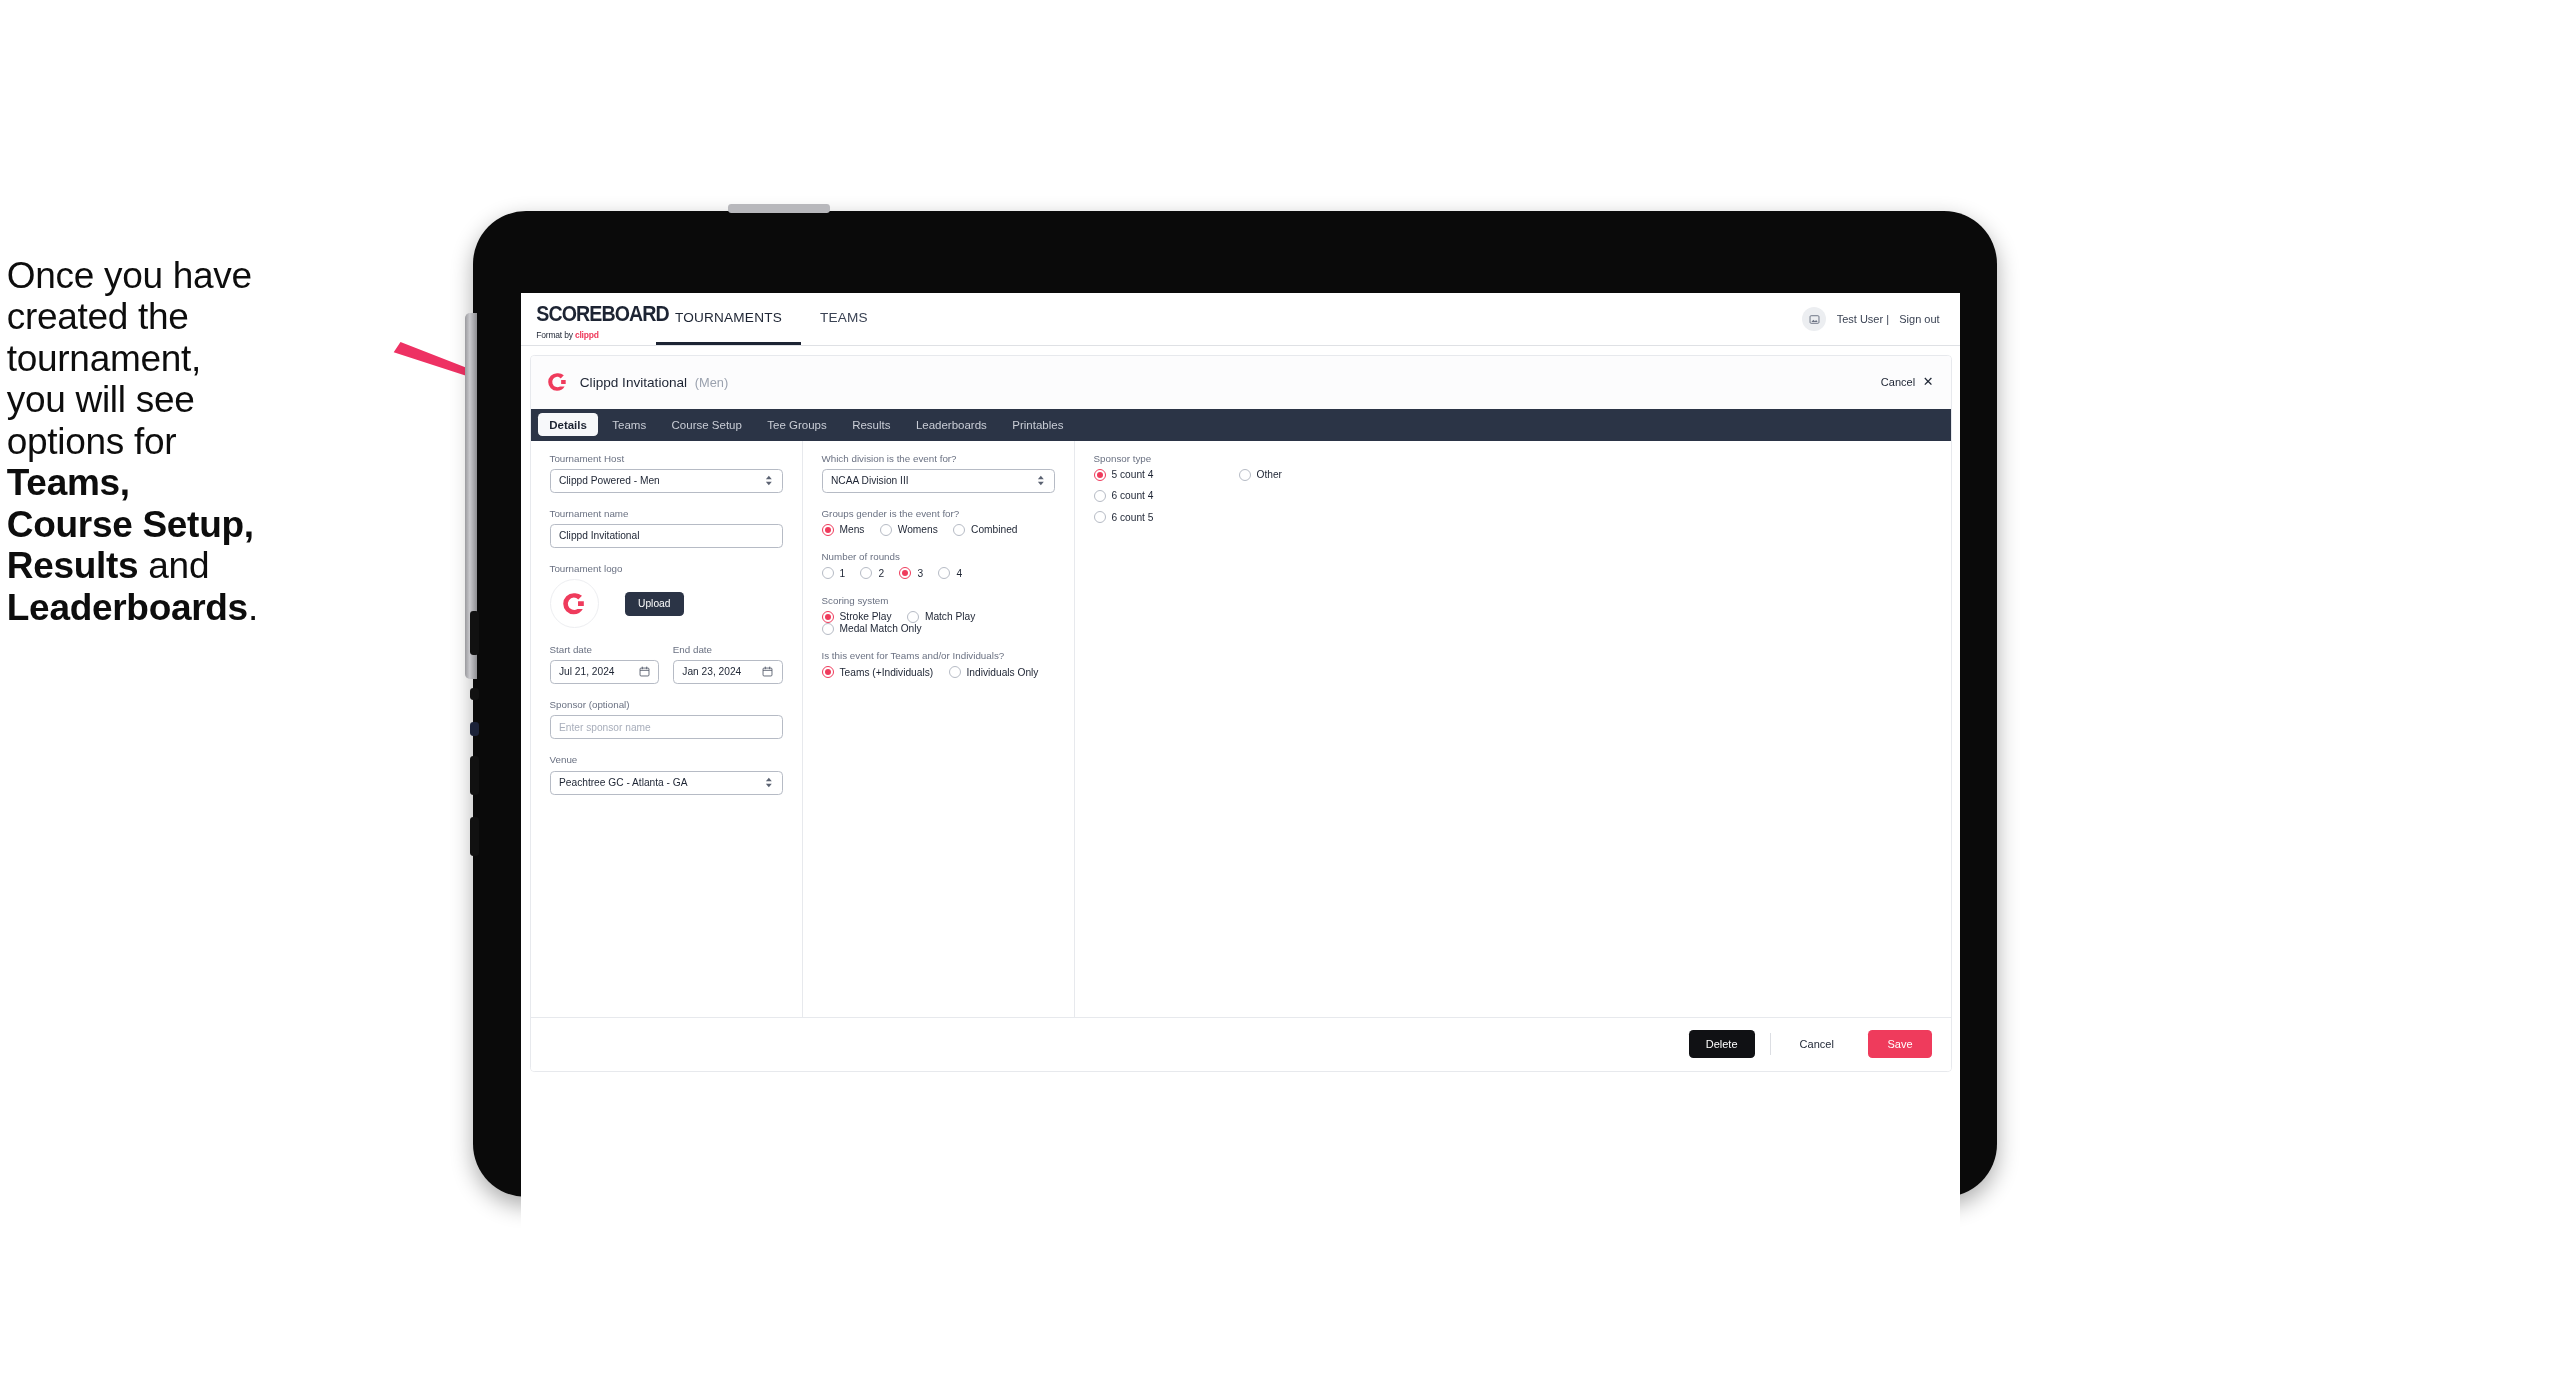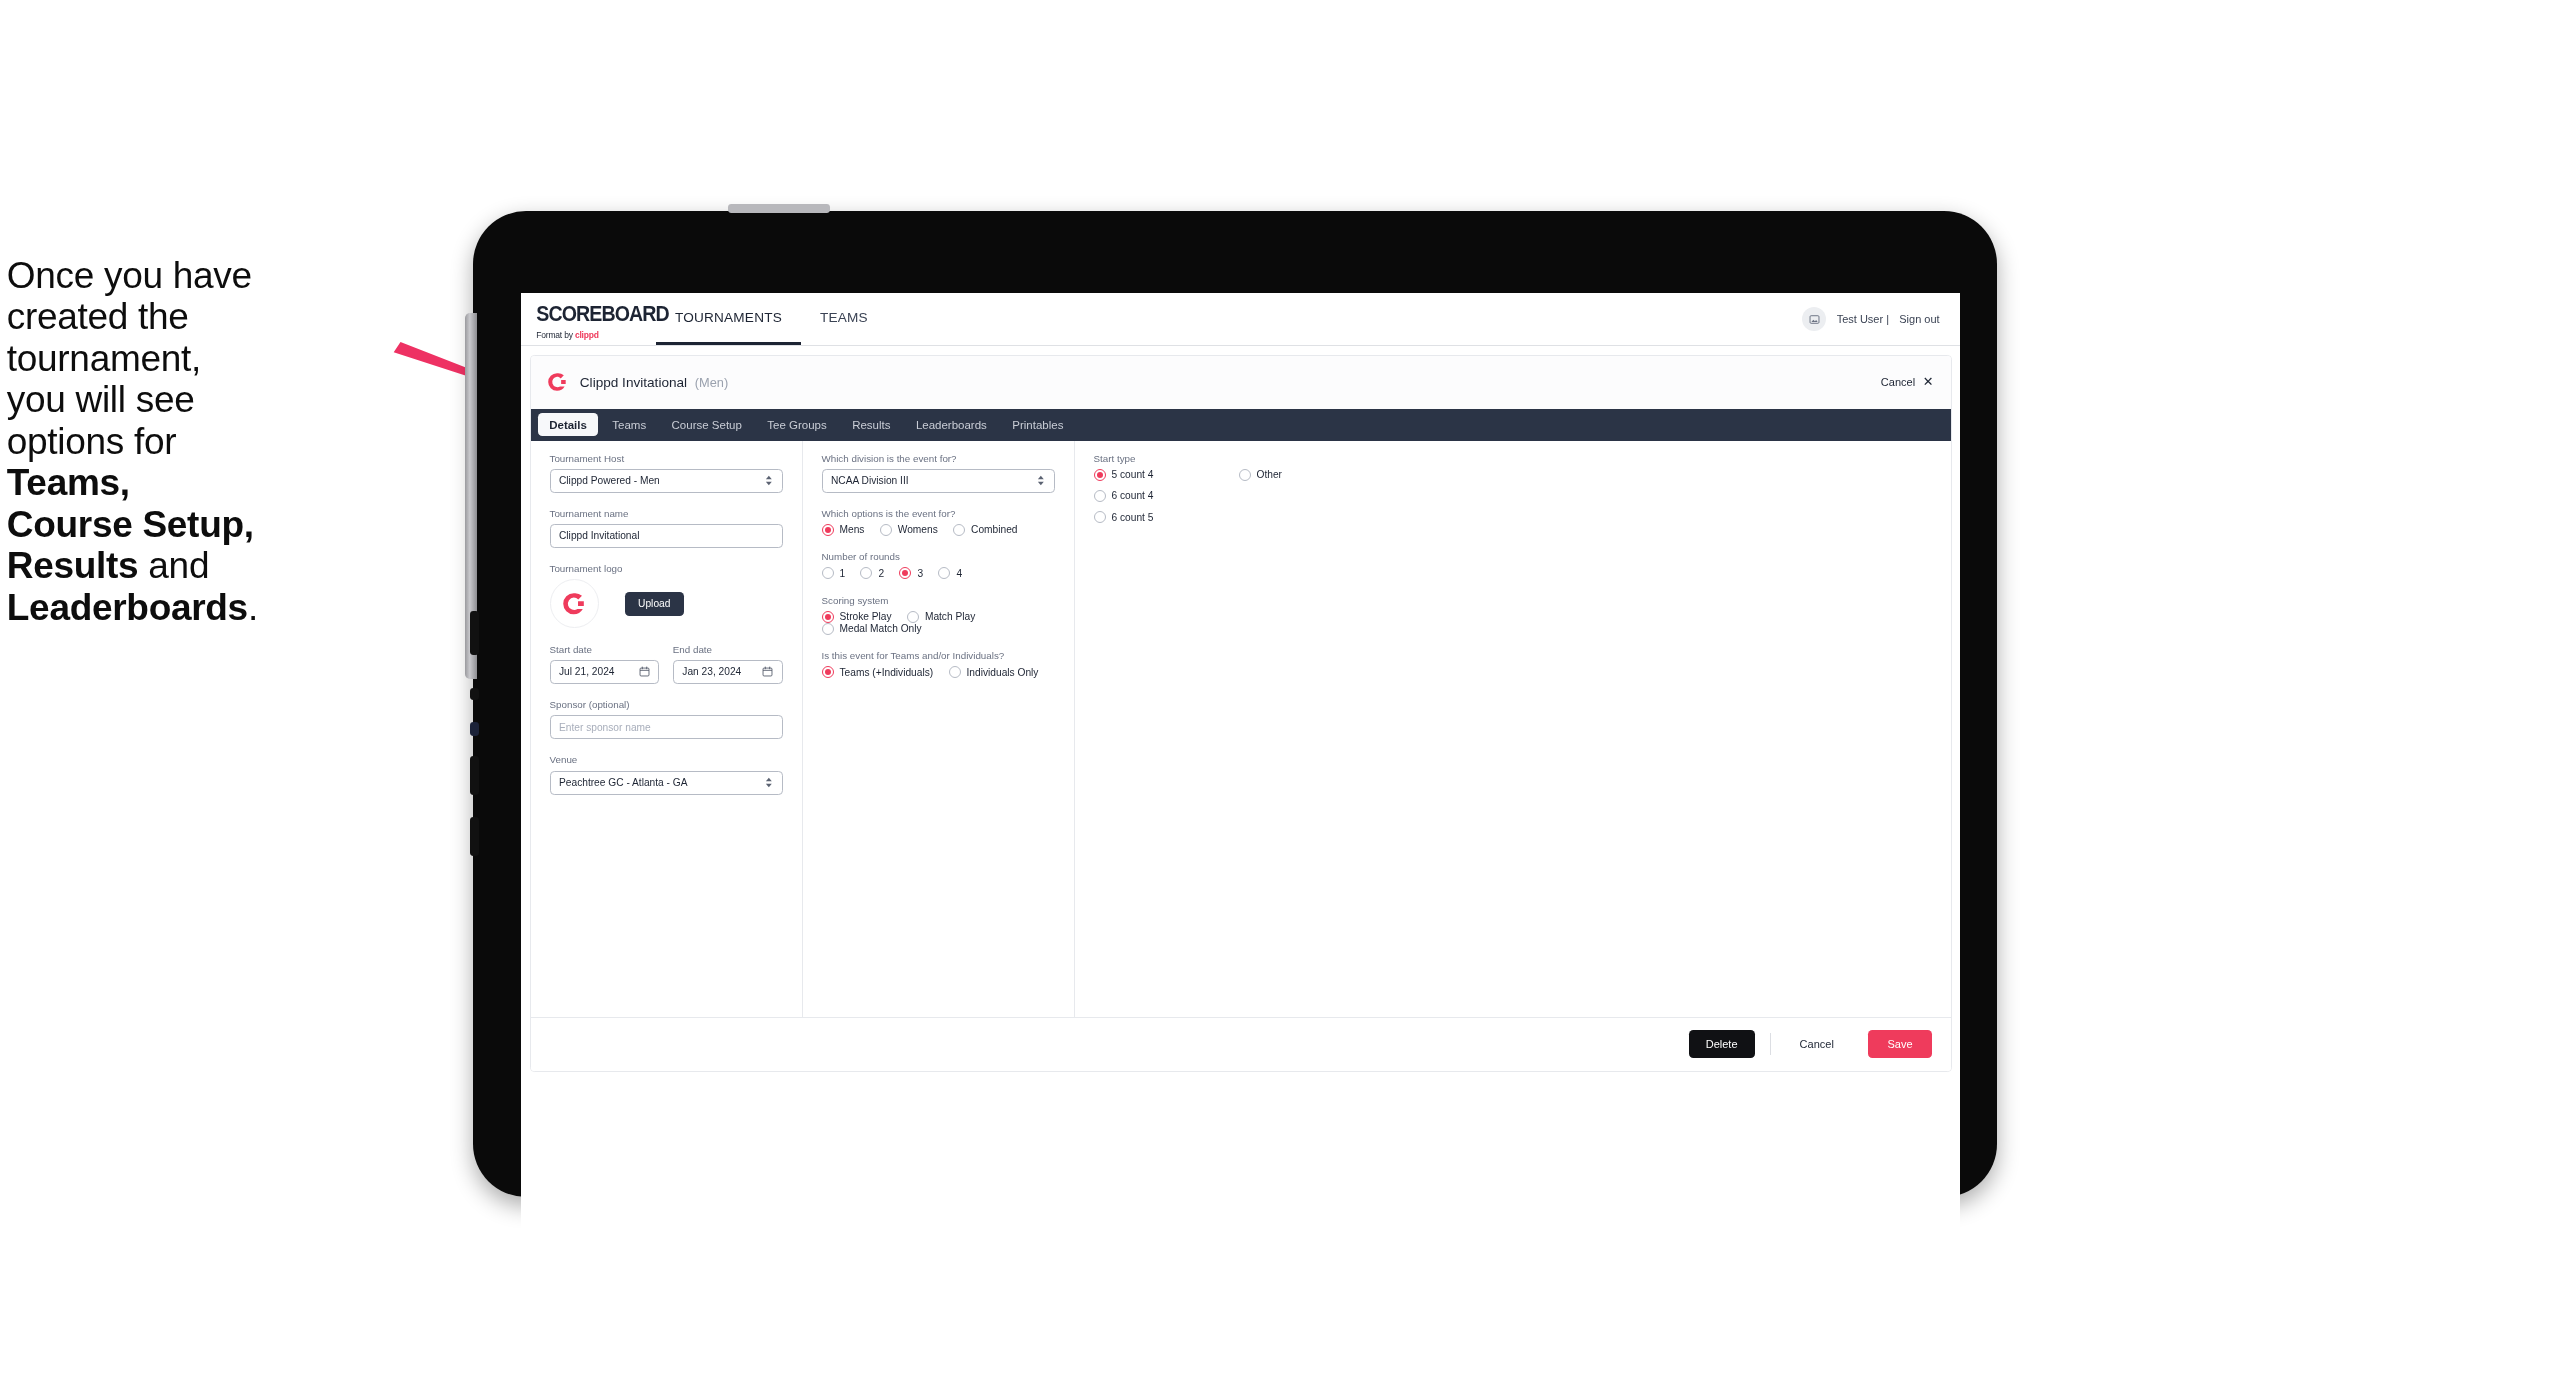--- a/index.html
+++ b/index.html
@@ -384,21 +384,21 @@
             <div class="input">
               <span>NCAA Division III</span>
               <span class="sel-caret">
                 <svg width="7.7" height="11" viewBox="0 0 9 13">
                     <path d="M4.5 1 L8 5 L1 5 Z" fill="#5b6272"></path>
                     <path d="M4.5 12 L1 8 L8 8 Z" fill="#5b6272"></path>
                   </svg>
               </span>
             </div>
 
-            <div class="fld-label mt">Which options is the event for?</div>
+            <div class="fld-label mt">Groups gender is the event for?</div>
             <div class="radio-row">
               <div class="radio-item">
                 <span class="radio on"></span>
                 <span class="radio-label">Mens</span>
               </div>
               <div class="radio-item">
                 <span class="radio"></span>
                 <span class="radio-label">Womens</span>
               </div>
               <div class="radio-item">
@@ -450,21 +450,21 @@
                 <span class="radio-label">Teams (+Individuals)</span>
               </div>
               <div class="radio-item">
                 <span class="radio"></span>
                 <span class="radio-label">Individuals Only</span>
               </div>
             </div>
           </div>
 
           <div class="col col-3">
-            <div class="fld-label">Start type</div>
+            <div class="fld-label">Sponsor type</div>
             <div class="fmt-grid">
               <div class="fmt-col-a">
                 <div class="radio-item fmt-item">
                   <span class="radio on"></span>
                   <span class="radio-label">5 count 4</span>
                 </div>
                 <div class="radio-item fmt-item">
                   <span class="radio"></span>
                   <span class="radio-label">6 count 4</span>
                 </div>

